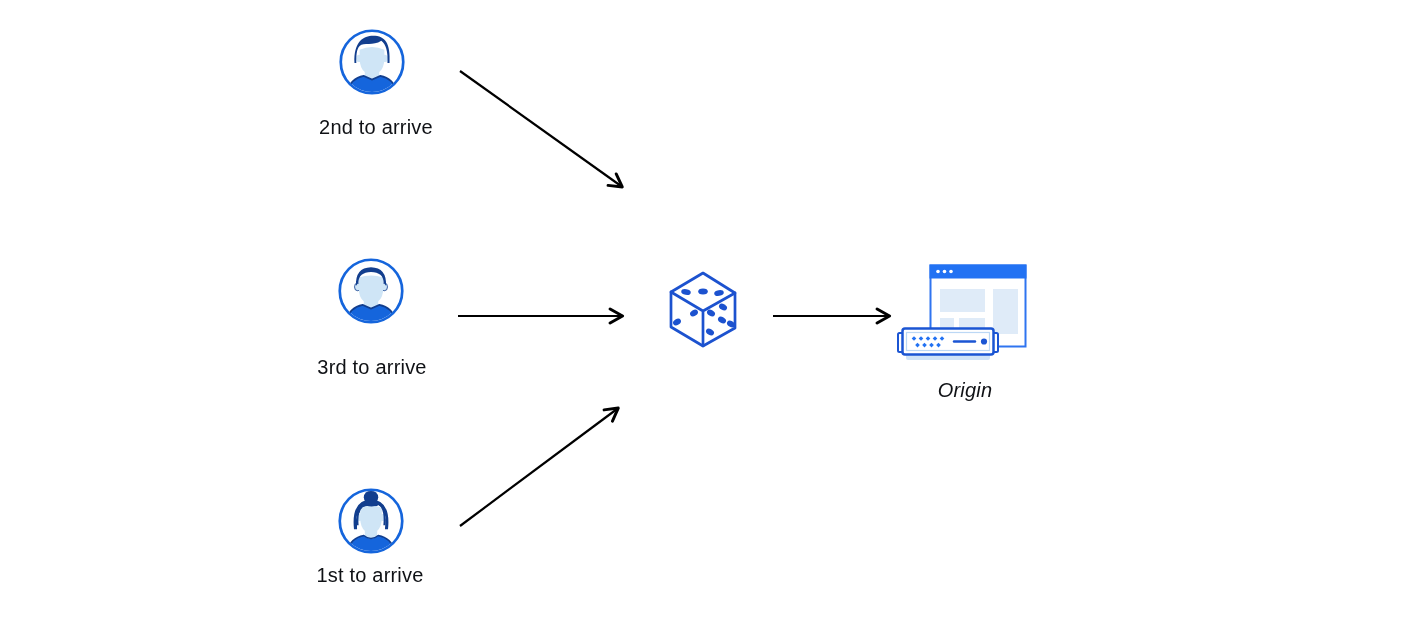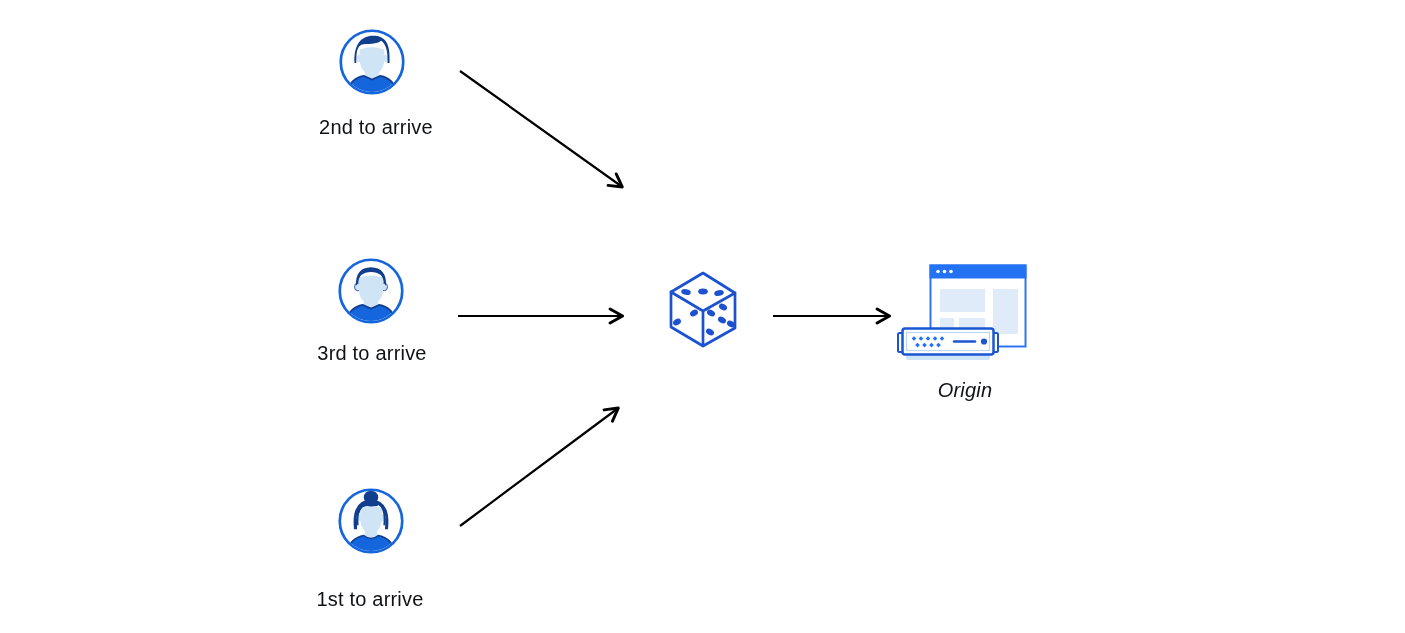--- a/index.html
+++ b/index.html
@@ -67,21 +67,21 @@
         <g clip-path="url(#clip-b)">
           <path d="M25,34 L25,49 L39,49 L39,34 Z" fill="#cfe5f6"></path>
           <path d="M7,64 Q10,48 24,45.5 L32,49 L40,45.5 Q54,48 57,64 Z" fill="#1565dc" stroke="#123e8e" stroke-width="1.6"></path>
           <ellipse cx="19.2" cy="28" rx="3.2" ry="3.8" fill="#cfe5f6" stroke="#123e8e" stroke-width="0.8"></ellipse>
           <ellipse cx="44.8" cy="28" rx="3.2" ry="3.8" fill="#cfe5f6" stroke="#123e8e" stroke-width="0.8"></ellipse>
           <path d="M20,19 Q32,15 44,19 L44,28 Q44,38.5 38.5,42.5 Q32,46.3 25.5,42.5 Q20,38.5 20,28 Z" fill="#cfe5f6"></path>
           <path d="M17.5,27 Q16.5,9.5 32,9 Q47.5,9.5 46.5,27 L44.3,24 Q44,13.8 32,13.5 Q20,13.8 19.7,24 Z" fill="#123e8e"></path>
         </g>
       </svg>
     </div>
-    <div class="node-label" style="left:372px;top:342px;text-align:right;">3rd to arrive</div>
+    <div class="node-label" style="left:372px;top:356px;text-align:right;">3rd to arrive</div>
   </div>
 
   <div class="node">
     <div class="avatar" style="left:338px;top:488px;">
       <svg class="icon-svg" width="66" height="66" viewBox="0 0 64 64">
         <defs>
             <clipPath id="clip-c">
               <circle cx="32" cy="32" r="29"></circle>
             </clipPath>
           </defs>
@@ -91,21 +91,21 @@
           <path d="M26,36 L26,49 L38,49 L38,36 Z" fill="#cfe5f6"></path>
           <path d="M8,64 Q11,48.5 25,46 Q32,52 39,46 Q53,48.5 56,64 Z" fill="#1565dc" stroke="#123e8e" stroke-width="1.4"></path>
           <path d="M15.5,40 Q12.5,12 32,11 Q51.5,12 48.5,40 L45.5,40 Q47.5,21 39.5,16.5 Q35,20 28.5,17.5 Q17.5,20 18.5,40 Z" fill="#123e8e"></path>
           <ellipse cx="20.8" cy="28.5" rx="2.8" ry="3.4" fill="#cfe5f6"></ellipse>
           <ellipse cx="43.2" cy="28.5" rx="2.8" ry="3.4" fill="#cfe5f6"></ellipse>
           <path d="M21.5,19 Q32,15.5 42.5,19 L42.5,28 Q42.5,38 37.5,42 Q32,45.6 26.5,42 Q21.5,38 21.5,28 Z" fill="#cfe5f6"></path>
           <path d="M18,36 Q16,14 32,12.5 Q48,14 46,36 L44,36 Q45.5,19.5 38.5,16 Q34.5,19.5 27,17 Q18.5,19.5 20,36 Z" fill="#123e8e"></path>
         </g>
       </svg>
     </div>
-    <div class="node-label" style="left:370px;top:588px;">1st to arrive</div>
+    <div class="node-label" style="left:370px;top:564px;">1st to arrive</div>
   </div>
 
   <div class="node" style="left:667px;top:265px;">
     <svg class="icon-svg" width="72" height="84" viewBox="0 0 72 84">
       <path d="M36,8 L68,28 L68,63 L36,81 L4,62 L4,27 Z" fill="#ffffff" stroke="#1c52cf" stroke-width="2.7" stroke-linejoin="round"></path>
       <path d="M4,27 L36,46 L68,28 M36,46 L36,81" fill="none" stroke="#1c52cf" stroke-width="2.7" stroke-linejoin="round" stroke-linecap="round"></path>
 
       <ellipse cx="19" cy="27" rx="4.8" ry="2.9" fill="#1c52cf" transform="rotate(8 19 27)"></ellipse>
       <ellipse cx="36" cy="26.5" rx="4.8" ry="2.9" fill="#1c52cf"></ellipse>
       <ellipse cx="52" cy="28" rx="4.8" ry="2.9" fill="#1c52cf" transform="rotate(-8 52 28)"></ellipse>

